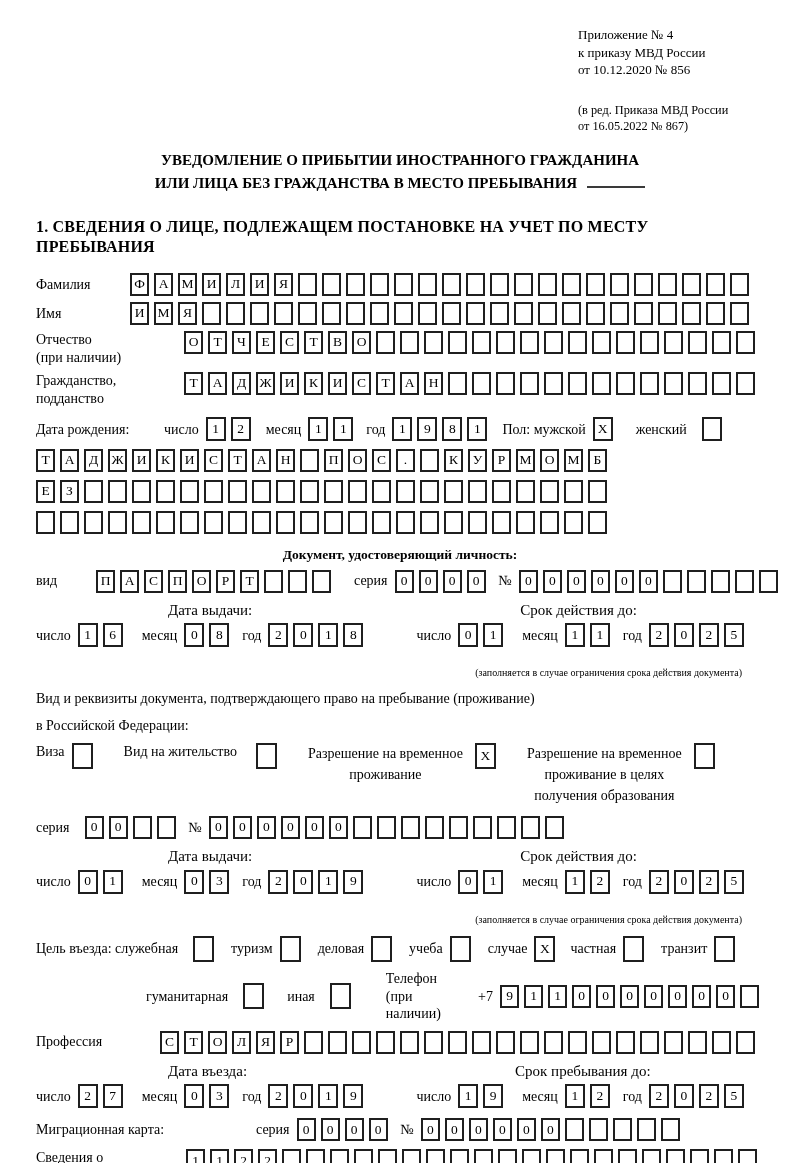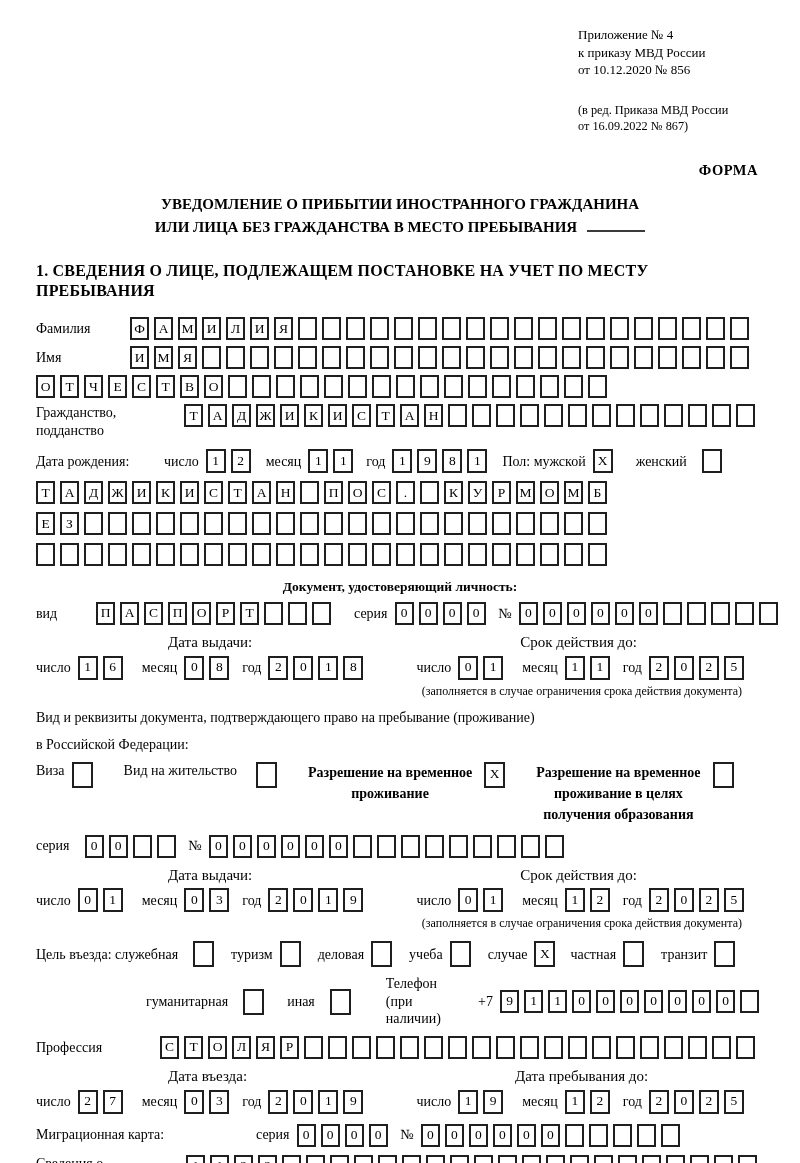--- a/index.html
+++ b/index.html
@@ -27,39 +27,38 @@
   .dates .cb{width:20px;height:24px;}
   .mb8{margin-bottom:8px;}
   .dl{margin-right:7px;}
   .g8{margin-left:8px;}.g10{margin-left:10px;}.g12{margin-left:12px;}.g14{margin-left:14px;}
   .g18{margin-left:18px;}.g24{margin-left:24px;}.g26{margin-left:26px;}.g30{margin-left:30px;}
   .g48{margin-left:48px;}.g110{margin-left:110px;}
   .dochead{text-align:center;font-size:13.5px;margin-top:8px;}
   .hrow{display:flex;margin-top:8px;font-size:15px;}
   .h1{margin-left:132px;}
   .h2{margin-left:268px;}
-  .note{font-size:12px;margin-top:4px;margin-left:auto;width:max-content;margin-right:22px;text-align:right;}
+  .note{font-size:10px;margin-top:20px;margin-left:auto;width:max-content;margin-right:22px;text-align:right;}
   .ctr{text-align:center;line-height:1.5;}
-  .permlab div{white-space:nowrap;font-weight:bold;}
+  .permlab div{white-space:nowrap;}
   .plain{margin-top:10px;}
 </style>
 </head>
 <body>
 
 <div class="page">
 
   <div class="hdr">
     <div>Приложение № 4</div>
     <div>к приказу МВД России</div>
     <div>от 10.12.2020 № 856</div>
     <div class="sm gaptop">(в ред. Приказа МВД России</div>
-    <div class="sm">от 16.09.2022 № 867)</div>
-  </div>
-
-  <div class="forma b">ФОРМА</div>
+    <div class="sm">от 16.05.2022 № 867)</div>
+  </div>
+
 
   <div class="title title1 b">УВЕДОМЛЕНИЕ О ПРИБЫТИИ ИНОСТРАННОГО ГРАЖДАНИНА</div>
   <div class="title b">
     <span>ИЛИ ЛИЦА БЕЗ ГРАЖДАНСТВА В МЕСТО ПРЕБЫВАНИЯ</span><span class="tblank"></span>
   </div>
 
   <div class="sect b">1. СВЕДЕНИЯ О ЛИЦЕ, ПОДЛЕЖАЩЕМ ПОСТАНОВКЕ НА УЧЕТ ПО МЕСТУ ПРЕБЫВАНИЯ</div>
 
   <div class="frow" style="margin-top:16px;">
     <div class="lab w94">Фамилия</div>
@@ -119,20 +118,24 @@
         <span class="cb"></span>
         <span class="cb"></span>
         <span class="cb"></span>
         <span class="cb"></span>
         <span class="cb"></span>
         <span class="cb"></span>
       </div>
   </div>
 
   <div class="frow frow-top">
+    <div class="lab w148">
+      <div>Отчество</div>
+      <div>(при наличии)</div>
+    </div>
     <div class="boxes">
         <span class="cb">О</span>
         <span class="cb">Т</span>
         <span class="cb">Ч</span>
         <span class="cb">Е</span>
         <span class="cb">С</span>
         <span class="cb">Т</span>
         <span class="cb">В</span>
         <span class="cb">О</span>
         <span class="cb"></span>
@@ -562,21 +565,21 @@
         <span class="cb"></span>
         <span class="cb"></span>
         <span class="cb"></span>
         <span class="cb"></span>
         <span class="cb"></span>
       </div>
   </div>
 
   <div class="hrow">
     <span class="h1">Дата въезда:</span>
-    <span class="h2">Дата пребывания до:</span>
+    <span class="h2">Срок пребывания до:</span>
   </div>
   <div class="frow dates" style="margin-top:4px;">
     <span class="dl">число</span>
     <div class="boxes">
         <span class="cb">2</span>
         <span class="cb">7</span>
       </div>
     <span class="dl g14">месяц</span>
     <div class="boxes">
         <span class="cb">0</span>

